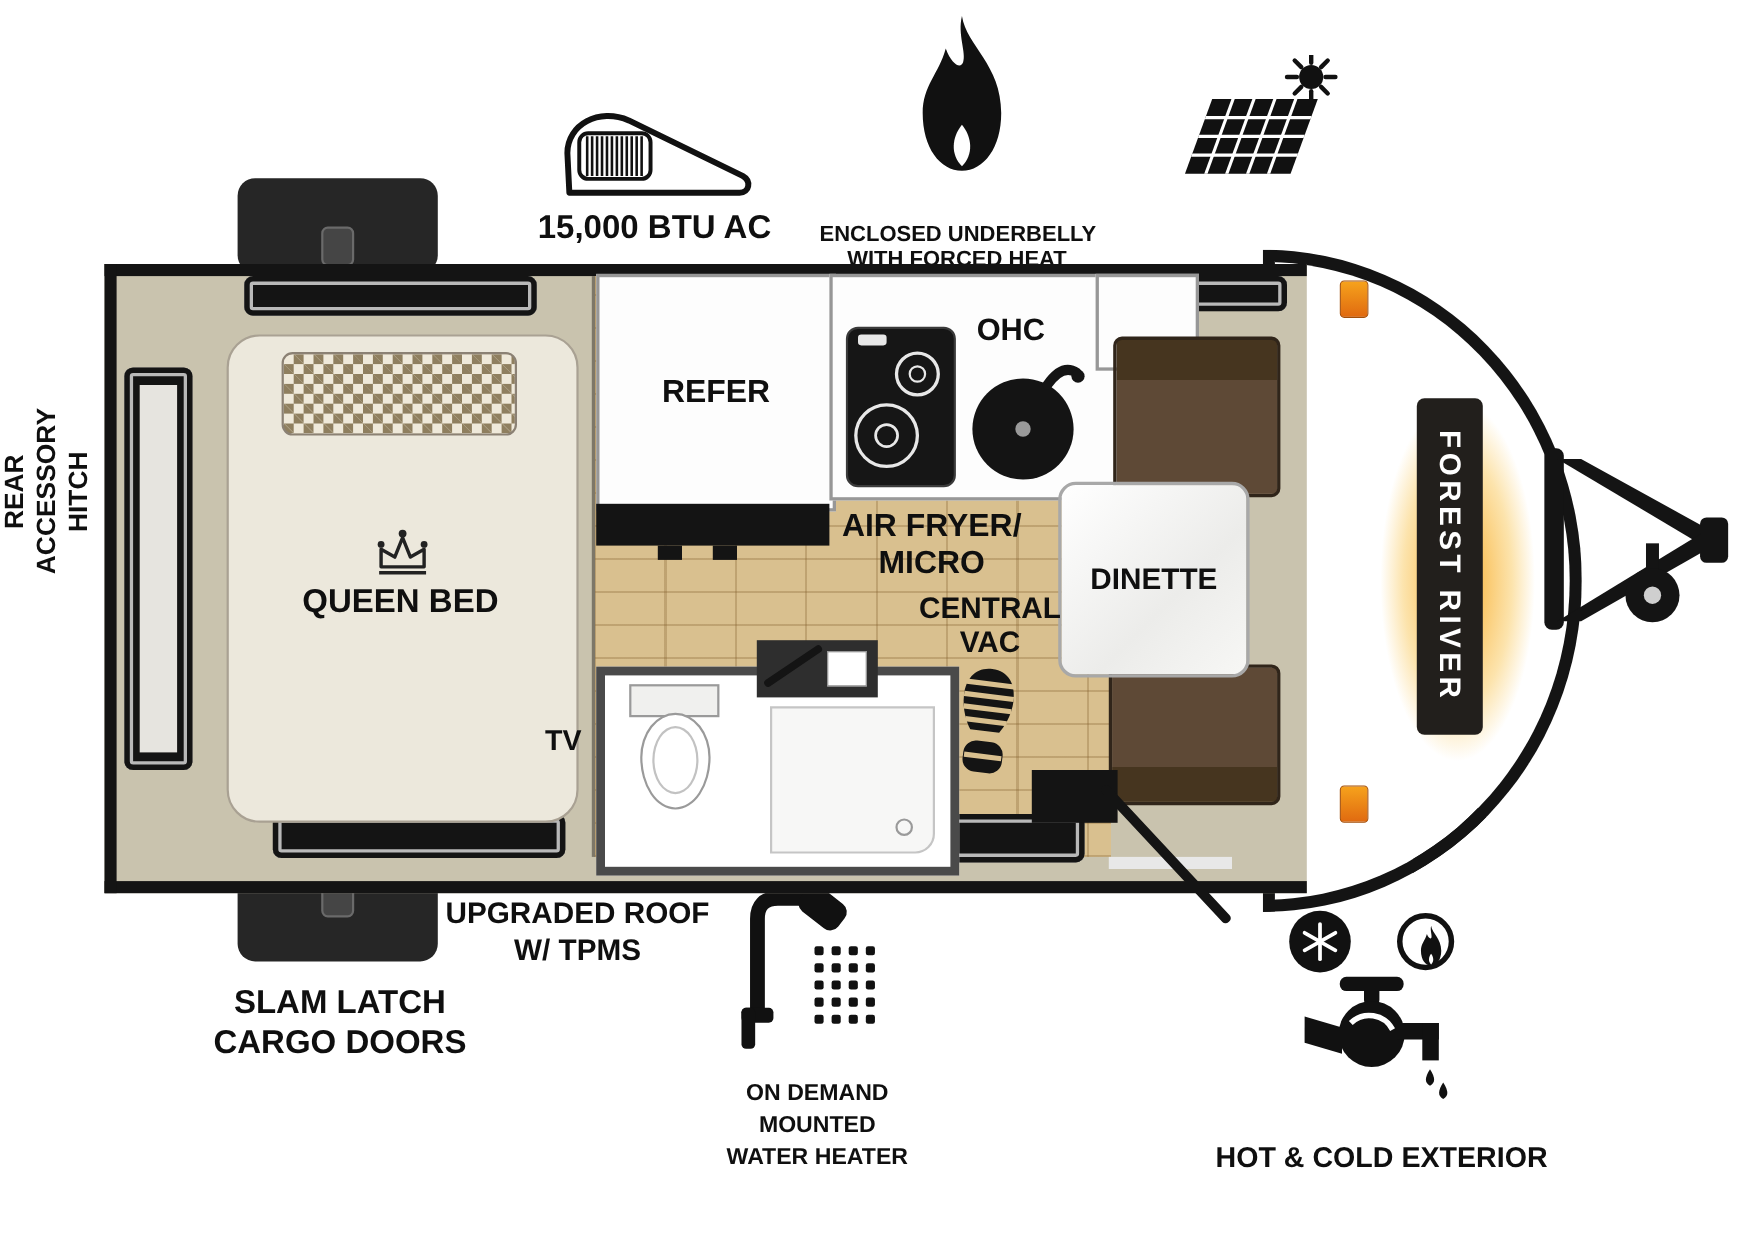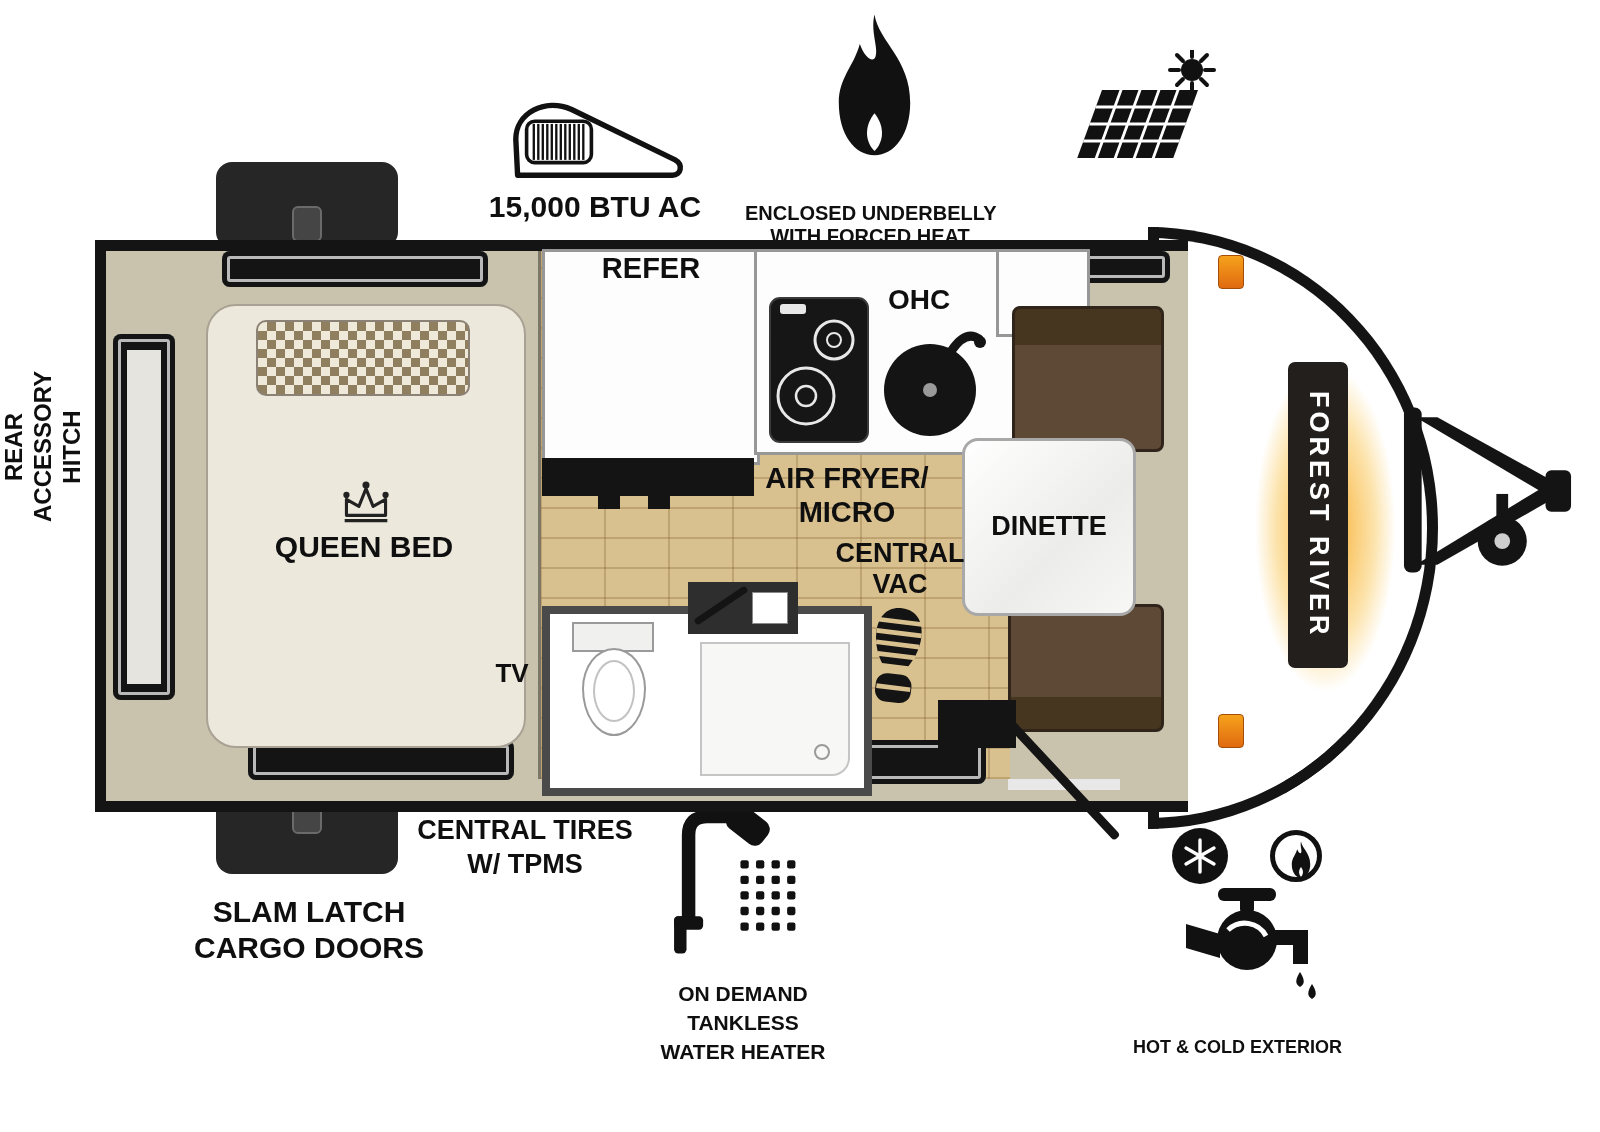--- a/index.html
+++ b/index.html
@@ -2,21 +2,21 @@
 <html><head>
 <meta charset="utf-8">
 <style>
   html,body{margin:0;padding:0;background:#fff;}
   .canvas{position:relative;width:1600px;height:1132px;background:#ffffff;overflow:hidden;
           font-family:"Liberation Sans",sans-serif;}
   .abs{position:absolute;}
   .lbl{position:absolute;font-weight:700;color:#0f0f0f;text-align:center;line-height:1.16;}
   .lbl div{white-space:nowrap;}
   .f17{font-size:17.5px;} .f20{font-size:20px;margin-top:30px;} .f21{font-size:21px;} .f24{font-size:24px;}
-  .f25{font-size:18px;} .f26{font-size:26px;} .f27{font-size:27px;} .f28{font-size:28px;}
+  .f25{font-size:26px;} .f26{font-size:26px;} .f27{font-size:27px;} .f28{font-size:28px;}
   .f29{font-size:29px;} .f30{font-size:30px;}
 
   
   .body-shell{position:absolute;left:95px;top:240px;width:1082px;height:550px;
     border:11px solid #141414;border-right:none;background:#C9C3AE;z-index:2;}
   .front-cap{position:absolute;left:1148px;top:227px;width:268px;height:580px;
     border:11px solid #141414;border-radius:0 100% 100% 0 / 0 50% 50% 0;
     background:radial-gradient(90px 210px ellipse at 62% 50%, rgba(247,166,27,.95), rgba(250,205,105,.55) 55%, rgba(255,255,255,0) 78%),#ffffff;
     z-index:1;}
   .brand-badge{position:absolute;left:1288px;top:362px;width:60px;height:306px;background:#221f1c;
@@ -163,21 +163,21 @@
       <circle cx="36" cy="8" r="4" fill="#222"></circle>
       <circle cx="58" cy="19" r="3.5" fill="#222"></circle>
   </svg>
   <div class="lbl f30" style="left:254px;top:530px;width:220px;z-index:6;">
     <div>QUEEN BED</div>
   </div>
   <div class="lbl f26" style="left:486px;top:658px;width:52px;z-index:7;">
     <div>TV</div>
   </div>
 
-  <div class="white-box" style="left:542px;top:249px;width:212px;height:210px;display:flex;justify-content:center;">
+  <div class="white-box" style="left:542px;top:249px;width:212px;height:210px;display:flex;align-items:center;justify-content:center;">
     <div class="lbl f29" style="position:static;">
       <div>REFER</div>
     </div>
   </div>
   <div class="abs black" style="left:542px;top:458px;width:212px;height:38px;z-index:5;"></div>
   <div class="abs black" style="left:598px;top:496px;width:22px;height:13px;z-index:5;"></div>
   <div class="abs black" style="left:648px;top:496px;width:22px;height:13px;z-index:5;"></div>
 
   <div class="white-box" style="left:754px;top:249px;width:330px;height:200px;"></div>
   <svg class="abs" style="left:768px;top:296px;width:102px;height:148px;z-index:6" viewBox="0 0 102 148">
@@ -237,21 +237,21 @@
     <div class="lbl f27" style="position:static;">
       <div>DINETTE</div>
     </div>
   </div>
 
   <div class="abs black" style="left:938px;top:700px;width:78px;height:48px;z-index:6;"></div>
   <div class="abs" style="left:1008px;top:779px;width:112px;height:11px;background:#e8e8e8;z-index:5;"></div>
   <div class="abs black" style="left:1006px;top:712px;width:168px;height:9px;transform:rotate(47deg);transform-origin:left top;z-index:8;border-radius:4px;"></div>
 
   <div class="lbl f27" style="left:400px;top:814px;width:250px;line-height:1.25;">
-    <div>CENTRAL TIRES</div>
+    <div>UPGRADED ROOF</div>
     <div>W/ TPMS</div>
   </div>
   <div class="lbl f30" style="left:178px;top:894px;width:262px;line-height:1.2;">
     <div>SLAM LATCH</div>
     <div>CARGO DOORS</div>
   </div>
 
   <svg class="abs" style="left:672px;top:800px;width:140px;height:166px" viewBox="0 0 135 160">
     <path d="M16 120 L16 34 Q16 16 34 16 L58 16" fill="none" stroke="#111" stroke-width="13"></path>
     <rect x="2" y="112" width="28" height="13" rx="4" fill="#111"></rect>
@@ -277,21 +277,21 @@
         <rect x="96" y="103" width="8" height="8" rx="2"></rect>
         <rect x="111" y="103" width="8" height="8" rx="2"></rect>
       <rect x="66" y="118" width="8" height="8" rx="2"></rect>
         <rect x="81" y="118" width="8" height="8" rx="2"></rect>
         <rect x="96" y="118" width="8" height="8" rx="2"></rect>
         <rect x="111" y="118" width="8" height="8" rx="2"></rect>
     </g>
   </svg>
   <div class="lbl f21" style="left:648px;top:980px;width:190px;line-height:1.38;">
     <div>ON DEMAND</div>
-    <div>TANKLESS</div>
+    <div>MOUNTED</div>
     <div>WATER HEATER</div>
   </div>
 
   <div class="abs" style="left:1172px;top:828px;width:56px;height:56px;border-radius:50%;background:#111;">
     <svg style="position:absolute;left:8px;top:8px;width:40px;height:40px;" viewBox="0 0 40 40">
       <g stroke="#fff" stroke-width="3.4" stroke-linecap="round">
         <line x1="20" y1="4" x2="20" y2="36"></line>
         <line x1="6" y1="12" x2="34" y2="28"></line>
         <line x1="6" y1="28" x2="34" y2="12"></line>
       </g>

